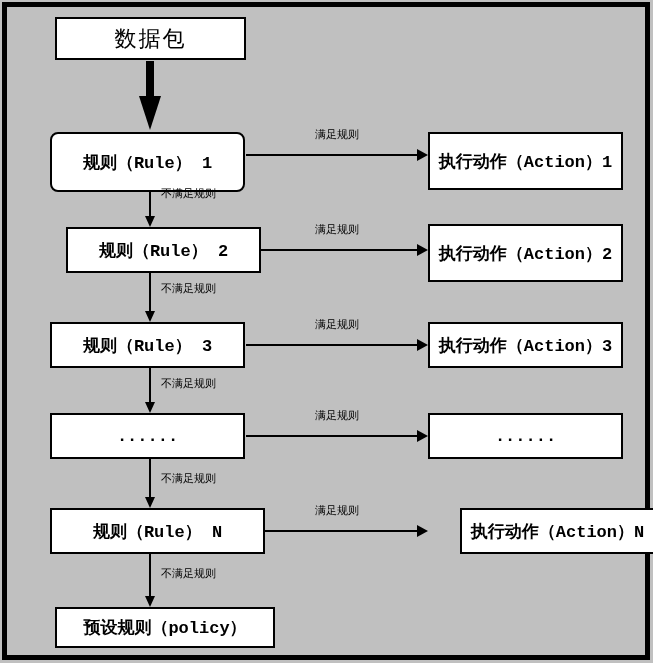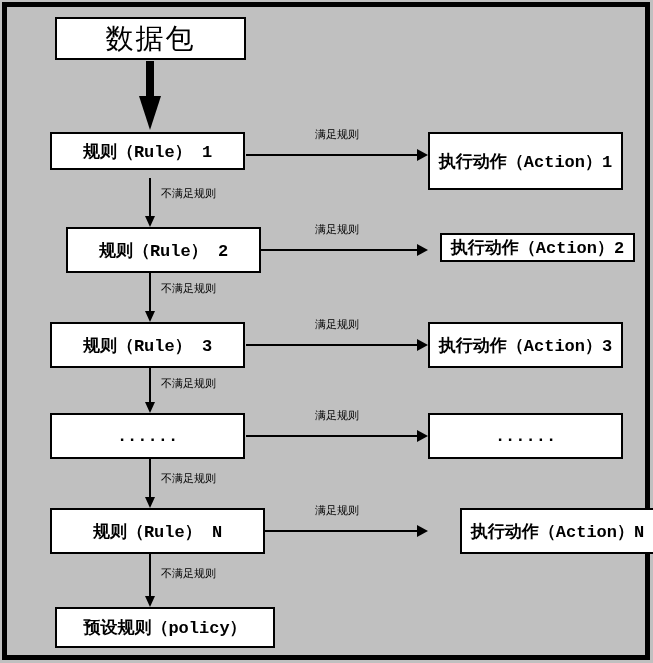--- a/index.html
+++ b/index.html
@@ -35,21 +35,21 @@
     font-family: "Liberation Mono", "DejaVu Sans Mono", monospace;
     font-weight: bold;
     font-size: 17px;
     color: #000000;
     white-space: pre;
     letter-spacing: 0px;
   }
   .packet-text {
     font-family: "Liberation Sans", sans-serif;
     font-weight: normal;
-    font-size: 28px;
+    font-size: 22px;
     color: #000000;
     letter-spacing: 2px;
   }
   .flow-label {
     position: absolute;
     font-size: 11px;
     color: #000000;
     white-space: nowrap;
   }
   .match-label {
@@ -111,21 +111,21 @@
       <polygon points="417,525 417,537 428,531" fill="#000000"></polygon>
     </g>
   </svg>
 
   <div class="frame"></div>
 
   <div class="box" style="left:55px; top:17px; width:191px; height:43px;">
     <span class="packet-text">数据包</span>
   </div>
 
-  <div class="box" style="left:50px; top:132px; width:195px; height:38px;">
+  <div class="box" style="left:50px; top:132px; width:195px; height:60px;border-radius:8px;">
     <span class="box-label">规则（Rule） 1</span>
   </div>
   <div class="box" style="left:66px; top:227px; width:195px; height:46px;">
     <span class="box-label">规则（Rule） 2</span>
   </div>
   <div class="box" style="left:50px; top:322px; width:195px; height:46px;text-align:center;">
     <span class="box-label">规则（Rule） 3</span>
   </div>
   <div class="box" style="left:50px; top:413px; width:195px; height:46px;">
     <span class="box-label">......</span>
@@ -134,21 +134,21 @@
     <span class="box-label">规则（Rule） N</span>
   </div>
 
   <div class="box" style="left:55px; top:607px; width:220px; height:41px;">
     <span class="box-label">预设规则（policy）</span>
   </div>
 
   <div class="box" style="left:428px; top:132px; width:195px; height:58px;">
     <span class="box-label">执行动作（Action）1</span>
   </div>
-  <div class="box" style="left:428px; top:233px; width:195px; height:29px;margin-left:12px;">
+  <div class="box" style="left:428px; top:224px; width:195px; height:58px;">
     <span class="box-label">执行动作（Action）2</span>
   </div>
   <div class="box" style="left:428px; top:322px; width:195px; height:46px;">
     <span class="box-label">执行动作（Action）3</span>
   </div>
   <div class="box" style="left:428px; top:413px; width:195px; height:46px;">
     <span class="box-label">......</span>
   </div>
   <div class="box" style="left:428px; top:508px; width:195px; height:46px;margin-left:32px;">
     <span class="box-label">执行动作（Action）N</span>

